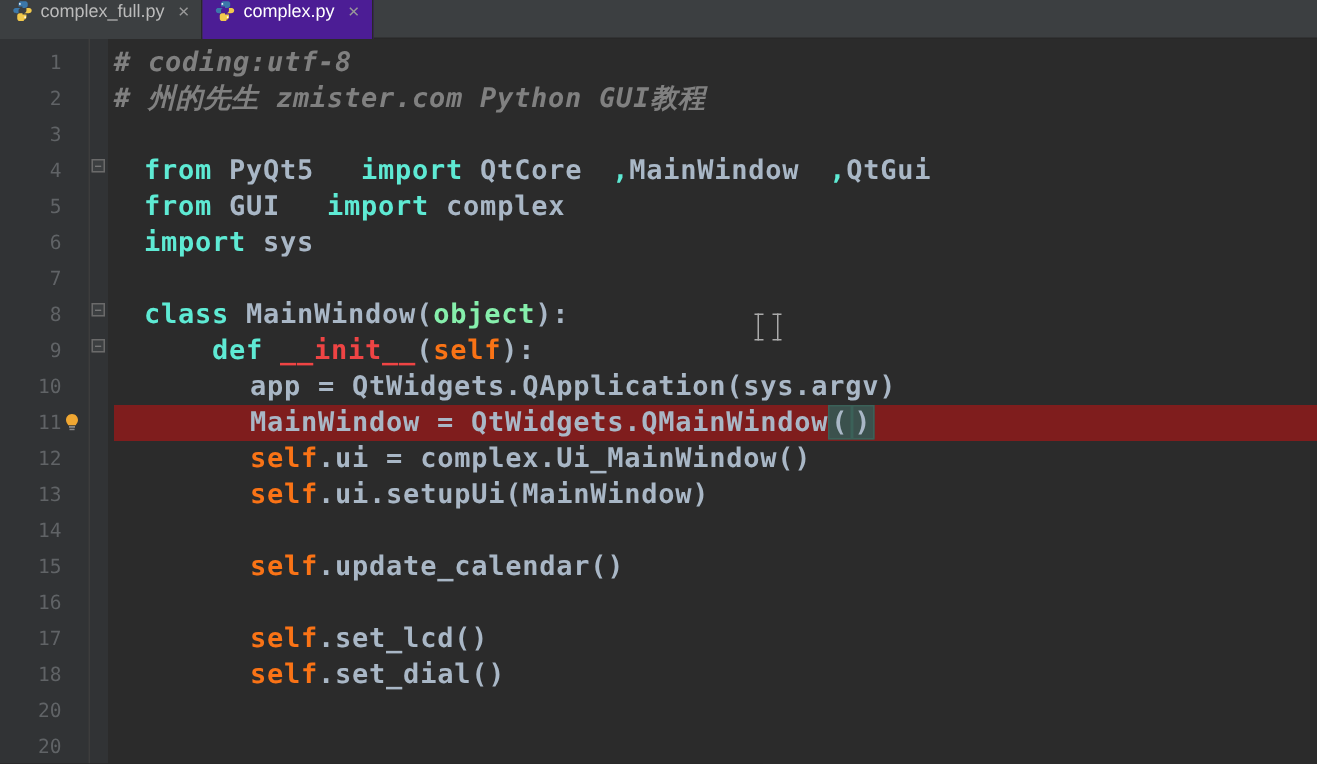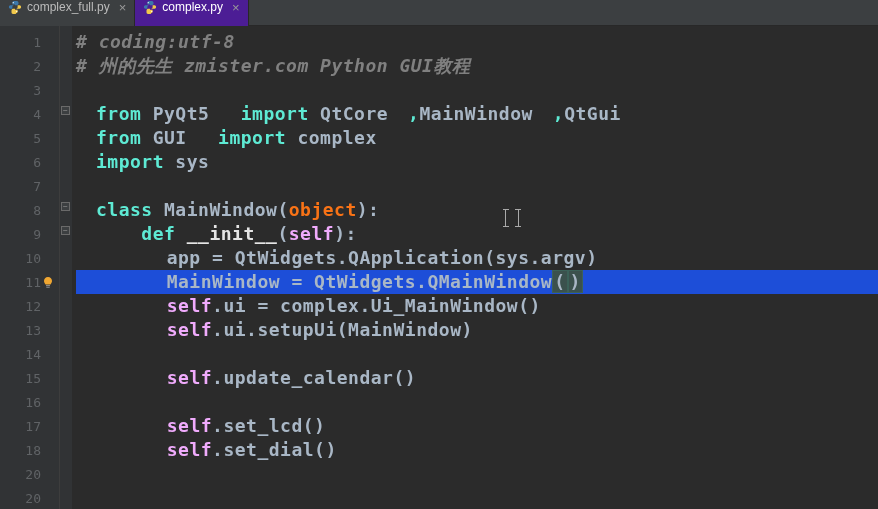--- a/index.html
+++ b/index.html
@@ -107,26 +107,26 @@
 .line {
   height: 24px;
   line-height: 24px;
   white-space: pre;
   font-size: 18px;
   letter-spacing: 0.5px;
   font-weight: bold;
 }
 .c-comment { color: #808080; font-style: italic; }
 .c-kw { color: #5eead4; margin-left: 20px; }
-.c-builtin { color: #f97316; }
-.c-self { color: #f0abfc; }
-.c-def { color: #e5e5e5; }
+.c-builtin { color: #86efac; }
+.c-self { color: #f97316; }
+.c-def { color: #ef4444; }
 .c-str, .c-ref { color: #a9b7c6; }
 .hl-brace { background: #3b514d; border: 1px solid #3b6158; padding: 0 1px; }
-.caret-line { background: #1d4ed8; }
+.caret-line { background: #7f1d1d; }
 .text-cursor {
   position: absolute;
   width: 14px;
   height: 18px;
   border-left: 1px solid #aaa;
   border-right: 1px solid #aaa;
 }
 .text-cursor::before, .text-cursor::after {
   content: "";
   position: absolute;

